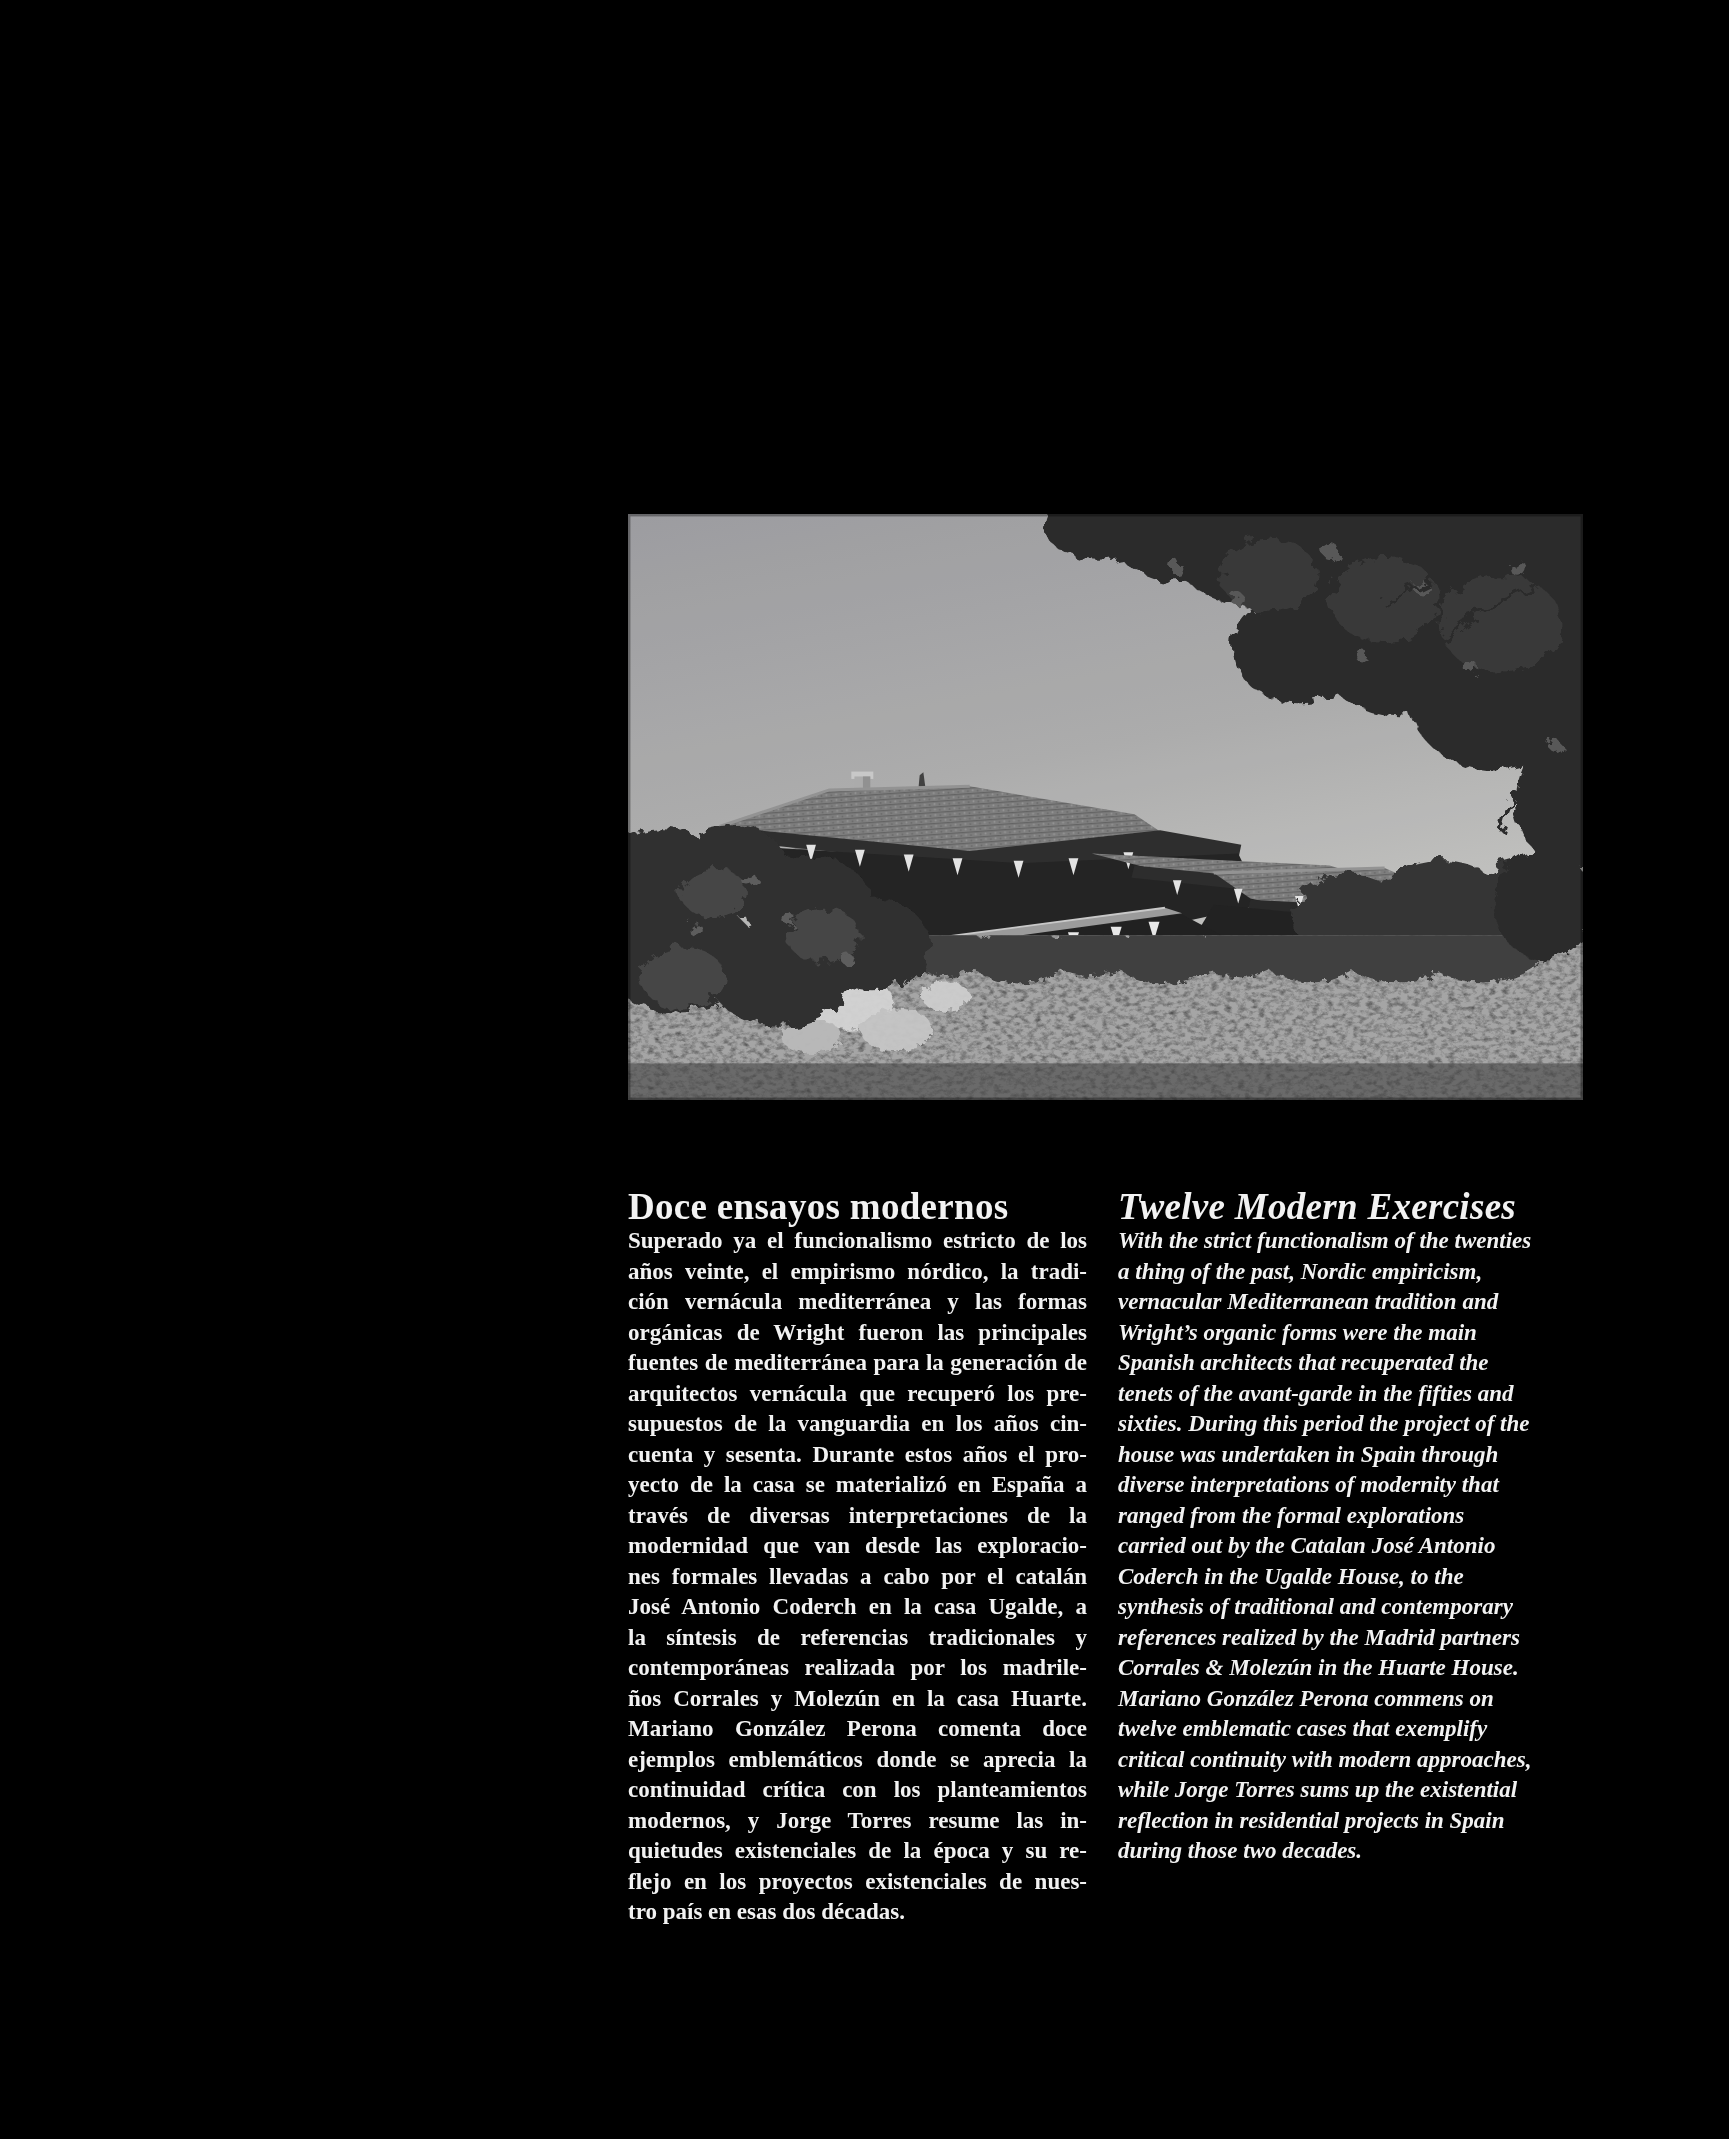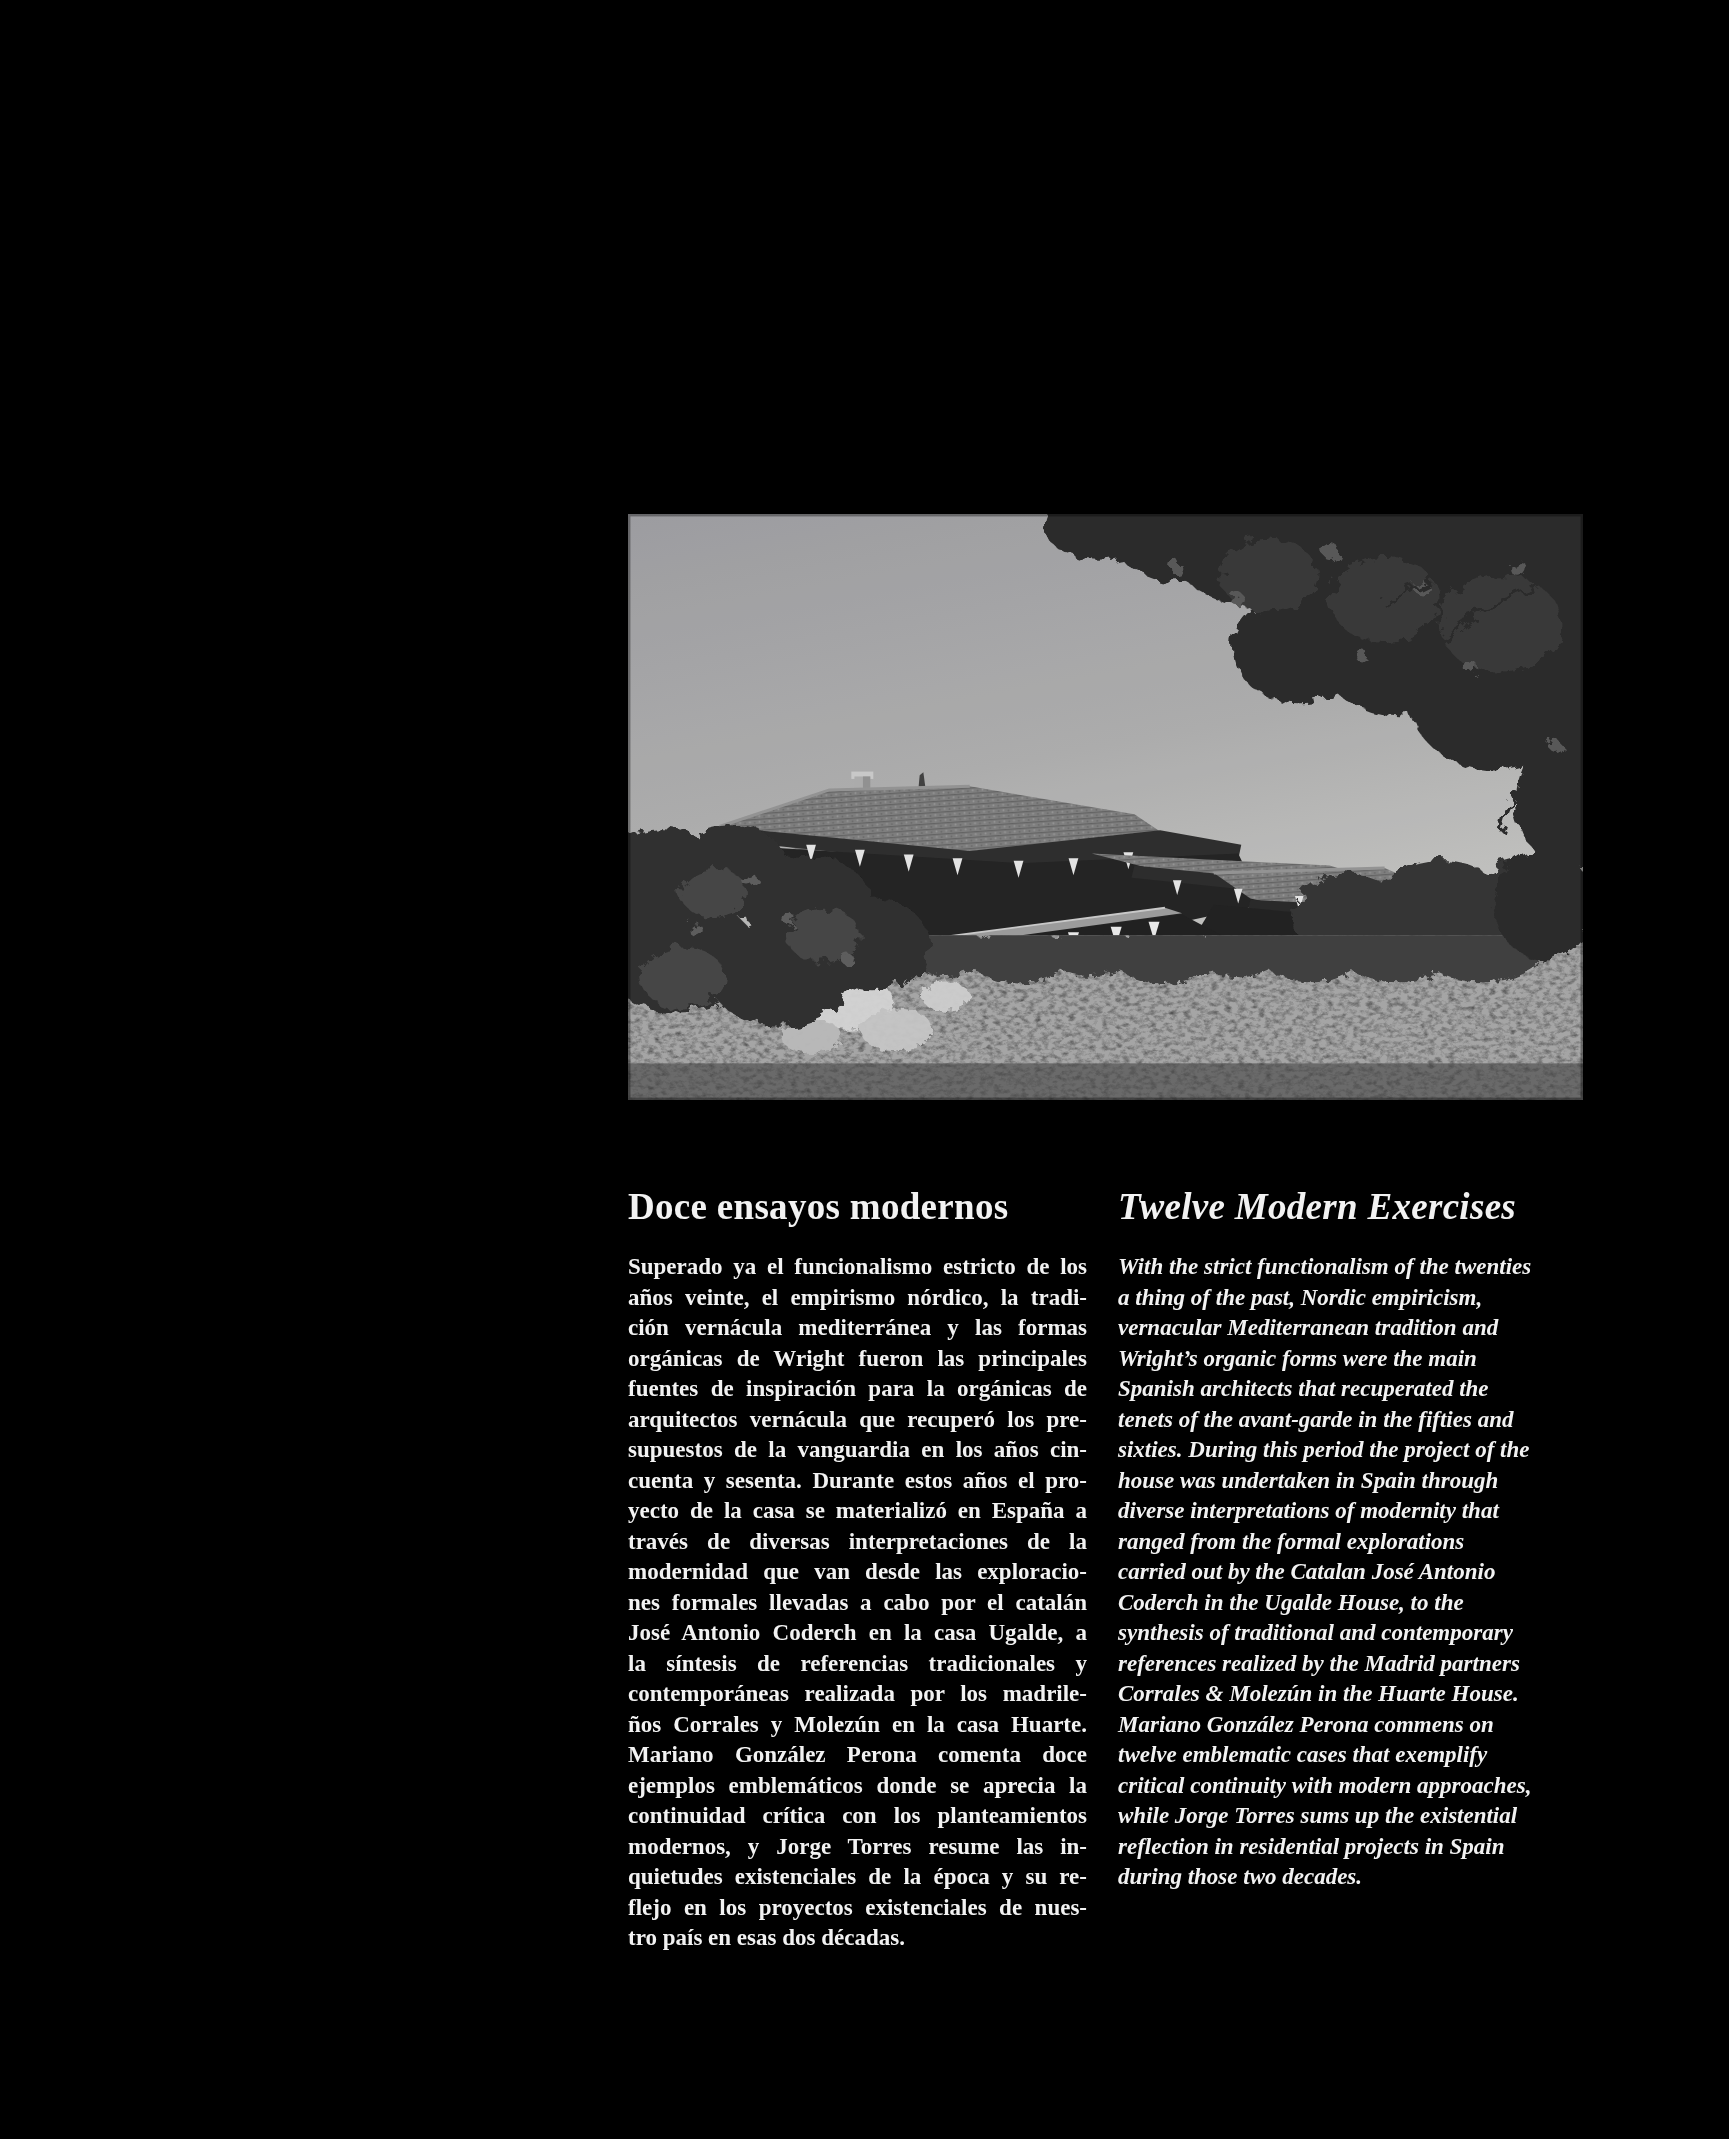--- a/index.html
+++ b/index.html
@@ -16,21 +16,21 @@
   }
   .photo svg{display:block;width:100%;height:100%;}
   .col{position:absolute;color:var(--fg,#f2f2f2);}
   .col-es{left:628px;top:1188px;width:459px;}
   .col-en{left:1118px;top:1188px;width:495px;}
   .title{
     margin:0;font-size:37px;line-height:38px;font-weight:bold;
     letter-spacing:0.3px;white-space:nowrap;
   }
   .col-en .title{font-style:italic;}
-  .body{margin-top:26px;font-size:23px;line-height:30.5px;font-weight:bold;}
+  .body{font-size:23px;line-height:30.5px;font-weight:bold;}
   .line{min-height:30.5px;}
   .col-es .line{text-align:justify;text-align-last:justify;}
   .col-es .line:last-child{text-align-last:left;}
   .col-en .body{font-style:italic;}
   .col-en .line{white-space:nowrap;}
 </style>
 </head>
 <body>
 
 <div class="page">
@@ -236,21 +236,21 @@
     </svg>
   </figure>
 
   <section class="col col-es">
     <h1 class="title">Doce ensayos modernos</h1>
     <div class="body">
         <div class="line">Superado ya el funcionalismo estricto de los</div>
         <div class="line">años veinte, el empirismo nórdico, la tradi-</div>
         <div class="line">ción vernácula mediterránea y las formas</div>
         <div class="line">orgánicas de Wright fueron las principales</div>
-        <div class="line">fuentes de inspiración para la orgánicas de</div>
+        <div class="line">fuentes de mediterránea para la generación de</div>
         <div class="line">arquitectos vernácula que recuperó los pre-</div>
         <div class="line">supuestos de la vanguardia en los años cin-</div>
         <div class="line">cuenta y sesenta. Durante estos años el pro-</div>
         <div class="line">yecto de la casa se materializó en España a</div>
         <div class="line">través de diversas interpretaciones de la</div>
         <div class="line">modernidad que van desde las exploracio-</div>
         <div class="line">nes formales llevadas a cabo por el catalán</div>
         <div class="line">José Antonio Coderch en la casa Ugalde, a</div>
         <div class="line">la síntesis de referencias tradicionales y</div>
         <div class="line">contemporáneas realizada por los madrile-</div>

